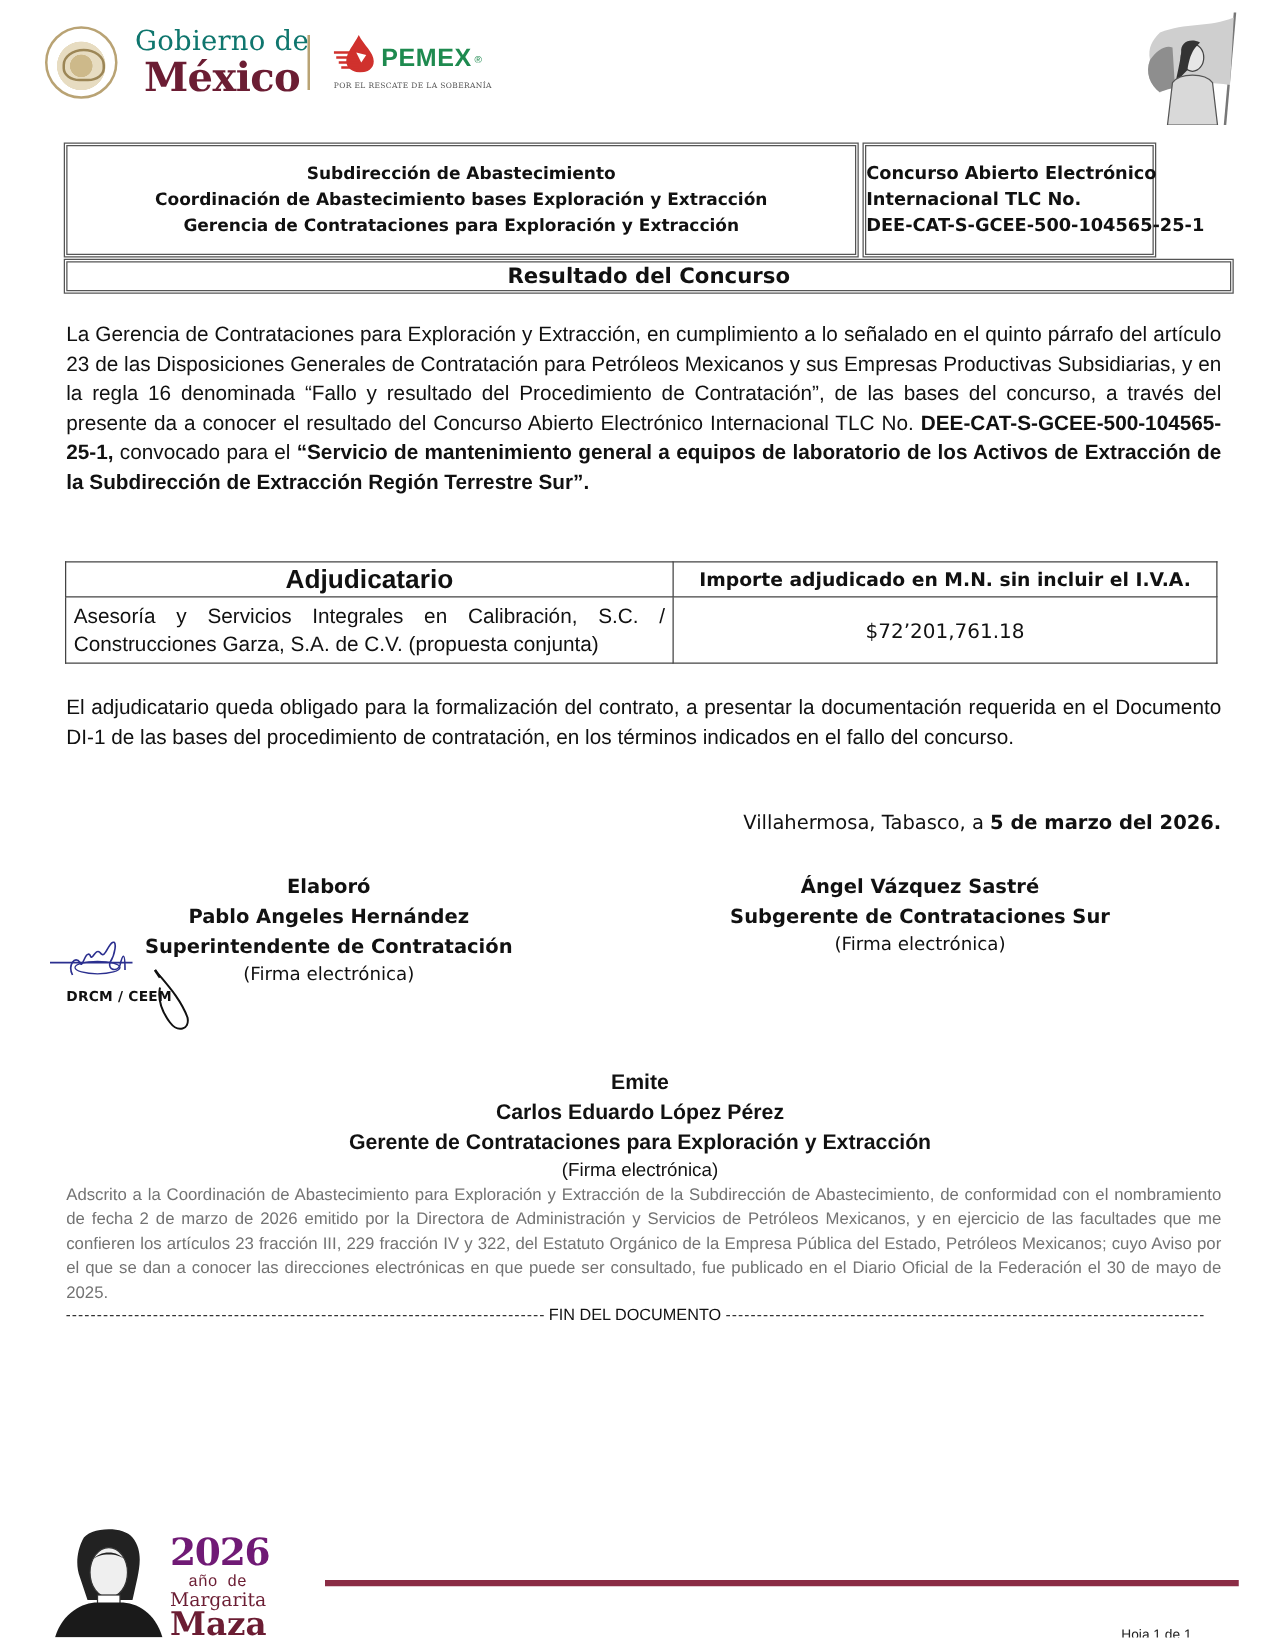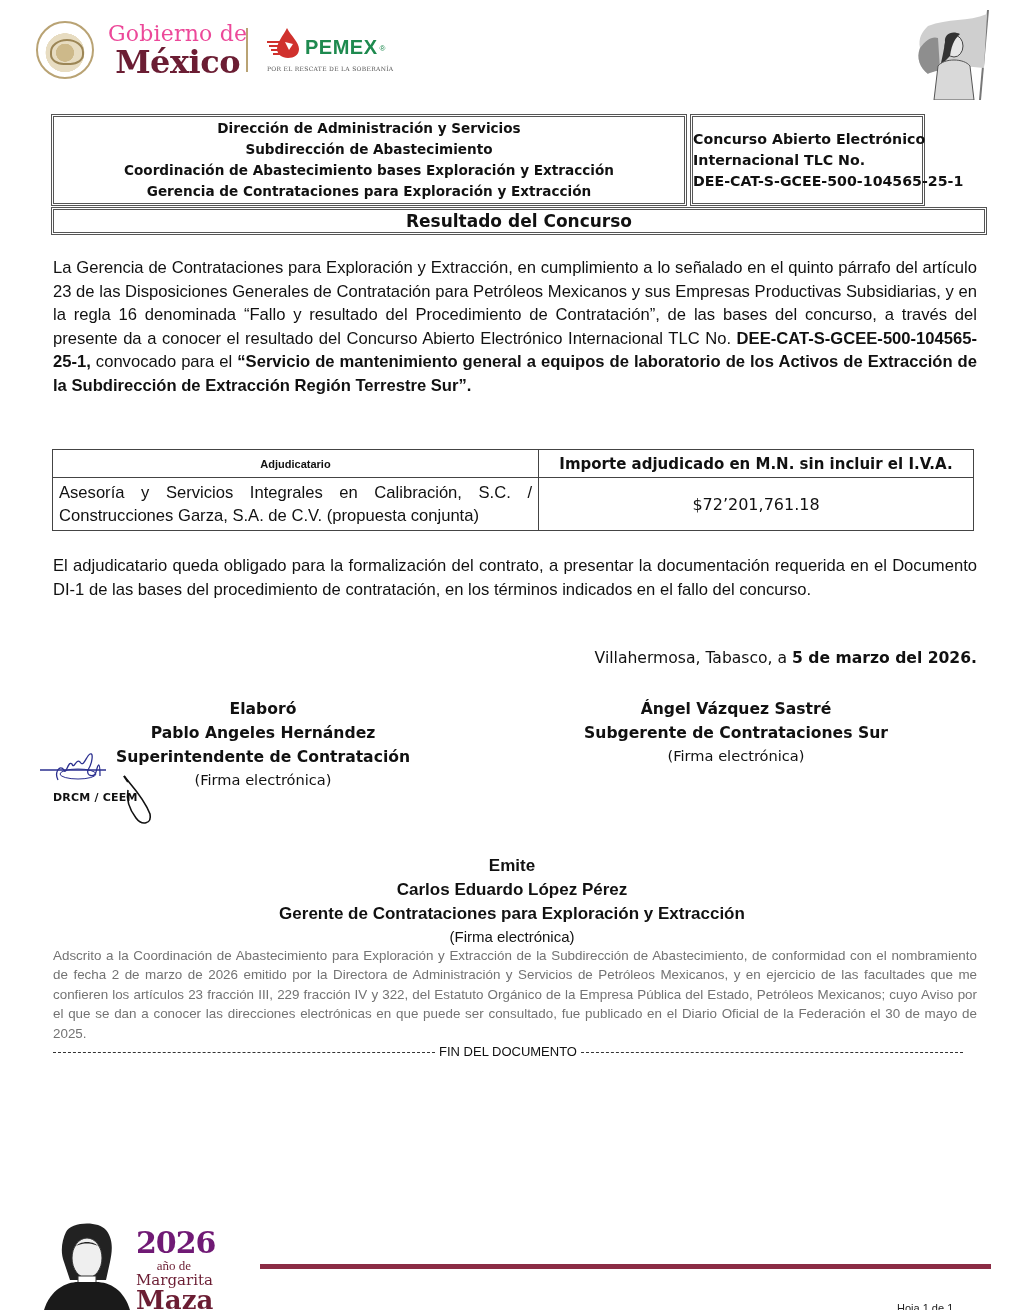--- a/index.html
+++ b/index.html
@@ -7,21 +7,21 @@
     body { position: relative; font-family: "DejaVu Sans", sans-serif; color: #111; }
 
     
     .logo-gob { position: absolute; left: 36px; top: 20px; height: 60px; display: flex; align-items: center; }
     .seal { width: 58px; height: 58px; border-radius: 50%; border: 2px solid #b9a374;
             background: radial-gradient(circle at 50% 55%, #cdb98a 0 22%, #e7dcc1 23% 48%, #fff 49%);
             position: relative; }
     .seal::after { content: ""; position: absolute; left: 12px; top: 16px; width: 30px; height: 22px;
                    border-radius: 50% 50% 40% 40%; border: 2px solid #9c8656; }
     .gob-text { margin-left: 14px; line-height: 1; }
-    .gob-line1 { font-family: "DejaVu Serif", serif; font-size: 22px; color: #ec4899; letter-spacing: 0.2px; }
+    .gob-line1 { font-family: "DejaVu Serif", serif; font-size: 22px; color: #0f766e; letter-spacing: 0.2px; }
     .gob-line2 { font-family: "DejaVu Serif", serif; font-size: 32px; font-weight: bold; color: #6b1d33; letter-spacing: -0.5px; margin-top: 1px; text-align: center; }
     .gob-divider { position: absolute; left: 246px; top: 28px; width: 2px; height: 44px; background: #b9a374; }
 
     .logo-pemex { position: absolute; left: 265px; top: 26px; width: 140px; height: 50px; }
     .pemex-mark { position: absolute; left: 2px; top: 2px; width: 34px; height: 30px; }
     .pemex-word { position: absolute; left: 40px; top: 10px; font-family: "Liberation Sans", sans-serif; font-weight: bold;
                   font-size: 20px; color: #1e8a4f; letter-spacing: 0.5px; }
     .pemex-reg { font-size: 8px; vertical-align: middle; margin-left: 2px; color: #1e8a4f; font-weight: normal; }
     .pemex-tag { position: absolute; left: 2px; top: 39px; font-family: "DejaVu Serif", serif; font-size: 6px; color: #555;
                  letter-spacing: 0.3px; white-space: nowrap; }
@@ -44,21 +44,21 @@
             font-size: 16.6px; line-height: 23.6px; text-align: justify; color: #111; }
     .para b { font-weight: bold; }
     .p1 { top: 256px; }
     .p2 { top: 554px; }
     .place-date { position: absolute; right: 47px; top: 649px; font-size: 15.6px; white-space: nowrap; }
     .place-date b { font-weight: bold; }
 
     
     .award { position: absolute; left: 52px; top: 449px; width: 922px; border-collapse: collapse; }
     .award th, .award td { border: 1px solid #444; }
-    .award th { height: 28px; font-weight: bold; font-size: 11px; text-align: center; font-family: "Liberation Sans", sans-serif; }
+    .award th { height: 28px; font-weight: bold; font-size: 21px; text-align: center; font-family: "Liberation Sans", sans-serif; }
     .award td { font-family: "Liberation Sans", sans-serif; font-size: 16.6px; }
     .award .c1 { width: 486px; }
     .award td.c1 { padding: 3px 6px; line-height: 23px; text-align: justify; text-align-last: left; }
     .award td.c2 { text-align: center; font-family: "DejaVu Sans", sans-serif; font-size: 16px; }
     .award th.c2 { font-family: "DejaVu Sans", sans-serif; font-size: 15px; }
 
     
     .sig { position: absolute; text-align: center; width: 400px; }
     .sig .role { font-weight: bold; font-size: 15.6px; line-height: 24px; }
     .sig .name { font-weight: bold; font-size: 15.6px; line-height: 24px; }
@@ -79,21 +79,21 @@
              font-size: 13.4px; line-height: 19.4px; text-align: justify; color: #737373; }
     .end-line { position: absolute; left: 53px; top: 1044px; width: 910px; font-family: "Liberation Sans", sans-serif;
                 font-size: 13px; display: flex; align-items: center; white-space: nowrap; overflow: hidden; }
     .end-line .dash { flex: 1; height: 0; border-top: 1px dashed #333; margin-top: 2px; }
     .end-line .end-text { padding: 0 4px; }
 
     
     .footer-portrait { position: absolute; left: 40px; top: 1222px; width: 92px; height: 88px; }
     .footer-year { position: absolute; left: 136px; top: 1228px; width: 76px; text-align: center; line-height: 1; }
     .fy-num { font-family: "DejaVu Serif", serif; font-weight: bold; font-size: 30px; color: #701a75; letter-spacing: -1px; }
-    .fy-ano { font-family: Liberation Serif, serif; font-size: 13px; color: #6b1d33; margin-top: 1px; }
+    .fy-ano { font-family: Liberation Mono, monospace; font-size: 13px; color: #6b1d33; margin-top: 1px; }
     .fy-name1 { font-family: "DejaVu Serif", serif; font-size: 15px; color: #6b1d33; margin-top: 1px; }
     .fy-name2 { font-family: "DejaVu Serif", serif; font-weight: bold; font-size: 26px; color: #6b1d33; margin-top: -1px; }
     .footer-bar { position: absolute; left: 260px; top: 1264px; width: 731px; height: 5px; background: #8b2c45; }
     .page-num { position: absolute; left: 897px; top: 1302px; font-family: "Liberation Sans", sans-serif; font-size: 11px; color: #222; }
   </style>
 </head>
 <body>
 
 <div class="logo-gob">
   <div class="seal"></div>
@@ -122,21 +122,20 @@
   <path d="M79 6 C60 14 40 10 20 18 C14 24 10 30 12 40 C8 50 12 60 20 66 C30 60 50 56 76 60 Z" fill="#cfcfcf"></path>
   <path d="M12 40 C18 32 24 28 30 30 L32 62 C24 64 18 66 20 66 C12 60 8 50 12 40 Z" fill="#8e8e8e"></path>
   <ellipse cx="46" cy="38" rx="9" ry="11" fill="#e6e6e6" stroke="#444" stroke-width="1"></ellipse>
   <path d="M37 34 C36 26 44 22 52 26 C48 30 44 34 42 48 C38 52 34 56 32 60 C34 50 36 42 37 34 Z" fill="#333"></path>
   <path d="M30 58 C36 50 56 50 62 58 L66 92 L26 92 Z" fill="#d9d9d9" stroke="#555" stroke-width="1"></path>
 </svg>
 
 <div class="hdr-table">
   <div class="hdr-row1">
     <div class="box hdr-left">
-      <div>Dirección de Administración y Servicios</div>
       <div>Subdirección de Abastecimiento</div>
       <div>Coordinación de Abastecimiento bases Exploración y Extracción</div>
       <div>Gerencia de Contrataciones para Exploración y Extracción</div>
     </div>
     <div class="box hdr-right">
       <div>Concurso Abierto Electrónico</div>
       <div>Internacional TLC No.</div>
       <div>DEE-CAT-S-GCEE-500-104565-25-1</div>
     </div>
   </div>

